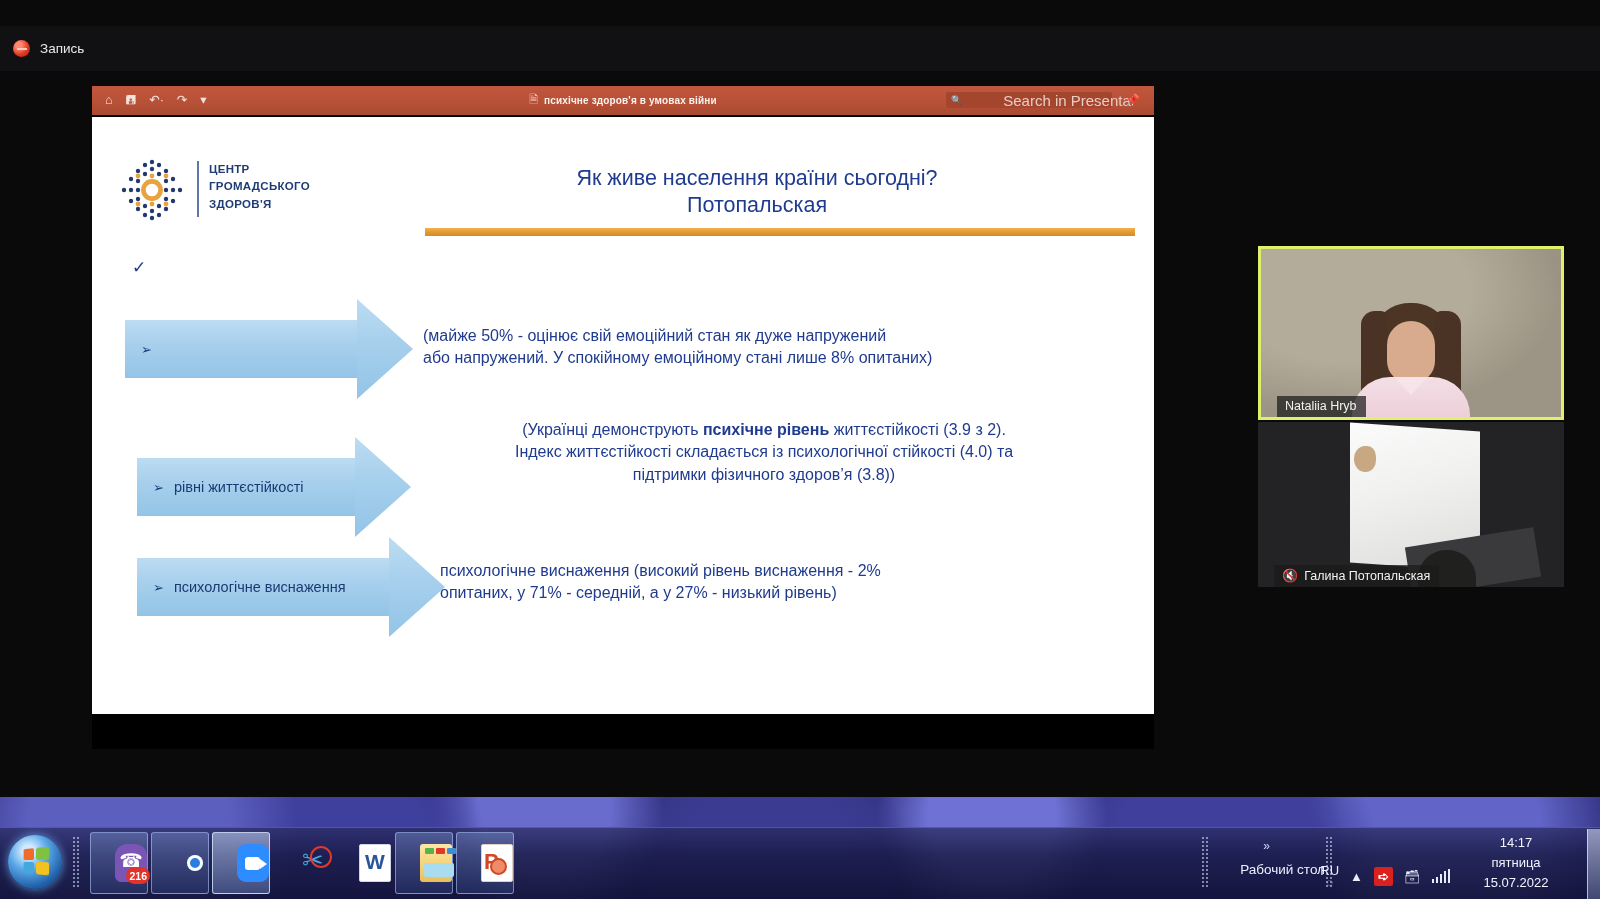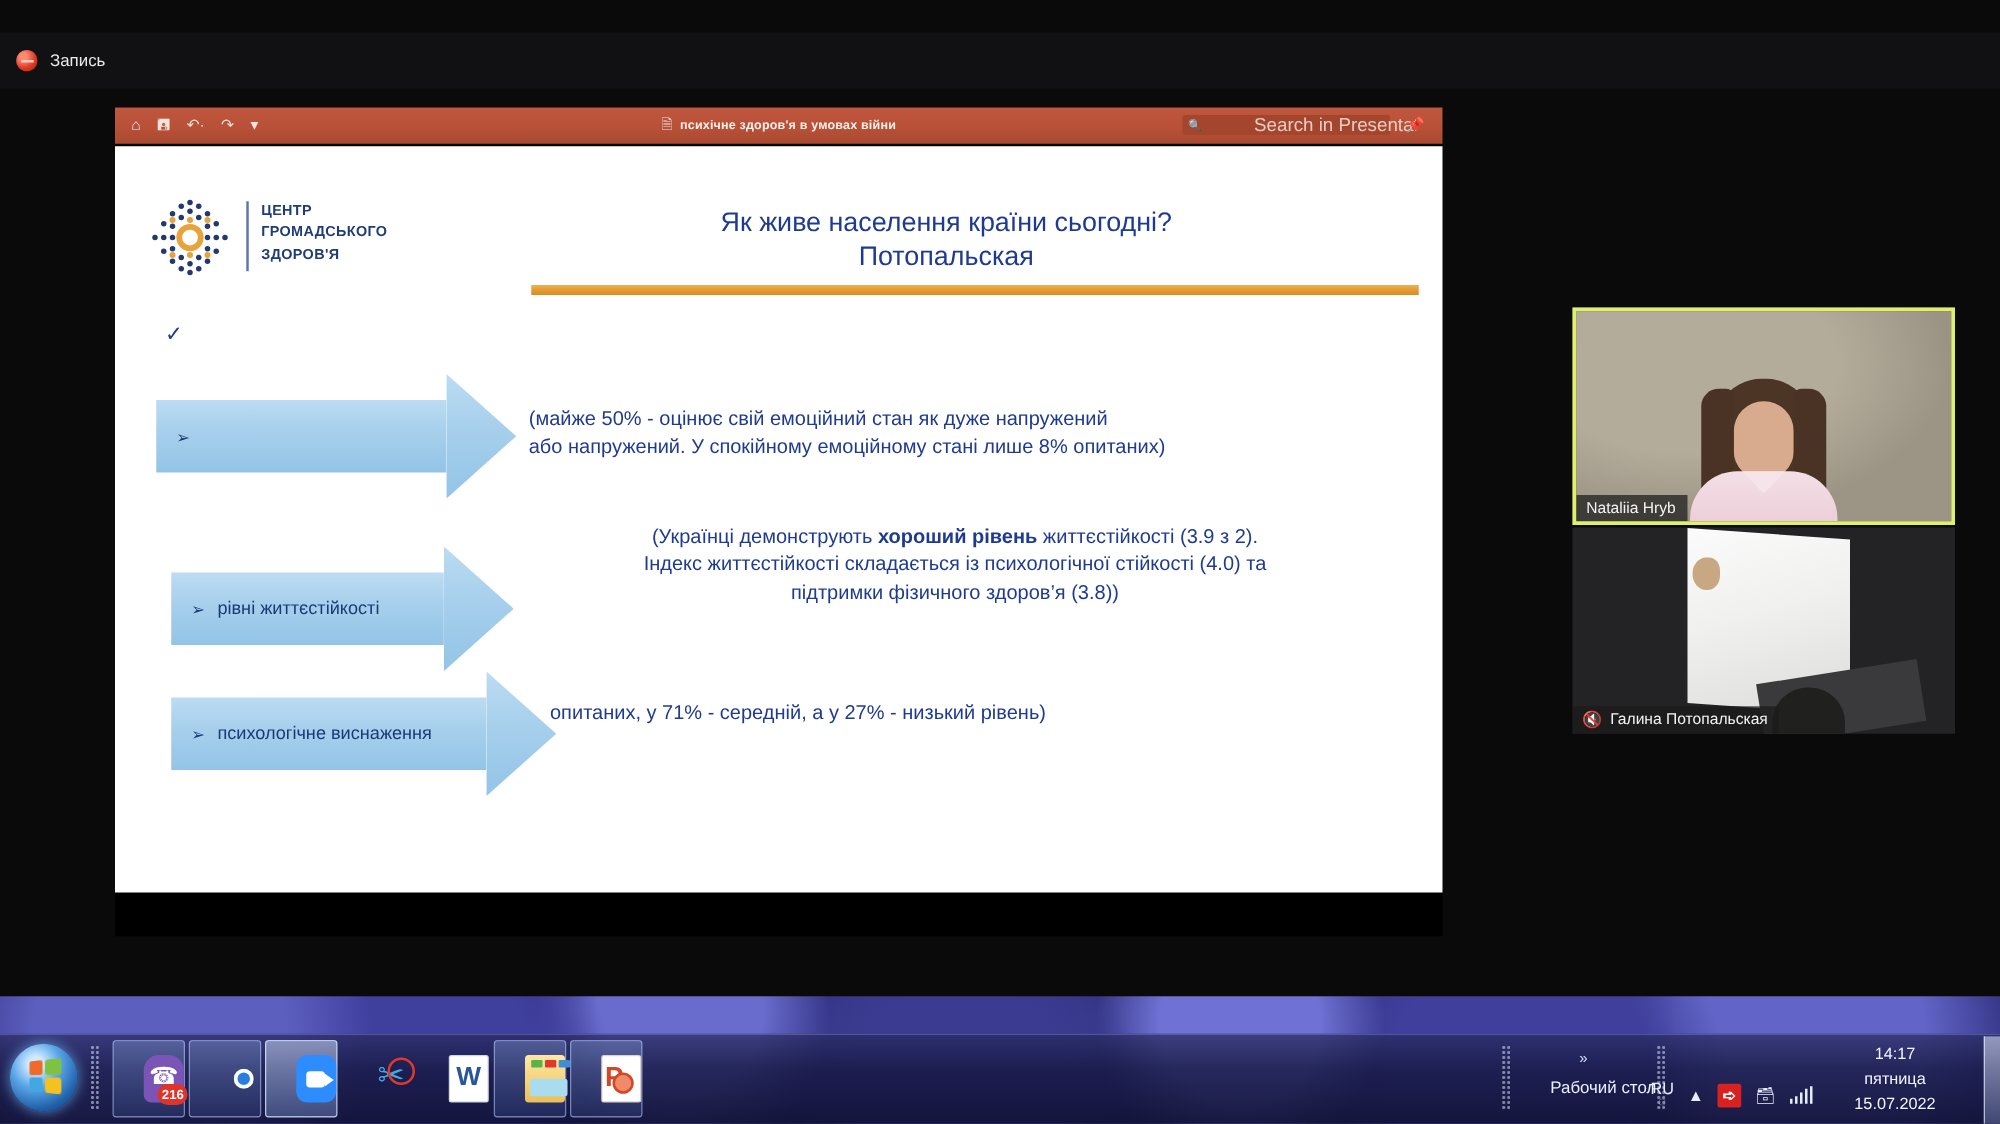--- a/index.html
+++ b/index.html
@@ -197,24 +197,24 @@
     border-radius: 38px 38px 0 0;
   }
   #p1-face {
     position: absolute; left: 50%; bottom: 34px; transform: translateX(-50%);
     width: 48px; height: 62px; background: #d9ab8e; border-radius: 24px 24px 22px 22px;
   }
   #p1-hairfront-l { position: absolute; left: 50%; bottom: 2px; margin-left: -50px; width: 26px; height: 104px; background:#4a3324; border-radius: 14px 6px 12px 14px; }
   #p1-hairfront-r { position: absolute; left: 50%; bottom: 2px; margin-left: 24px; width: 26px; height: 104px; background:#4a3324; border-radius: 6px 14px 14px 12px; }
   #p1-collar { position: absolute; left:50%; bottom: 22px; transform: translateX(-50%); width: 34px; height: 18px; background:#f6e4ea; clip-path: polygon(0 0, 100% 0, 50% 100%); }
   .name-tag {
-    position: absolute; left: 0; bottom: 0; max-width: 94%;
+    position: absolute; left: 16px; bottom: 0; max-width: 94%;
     background: rgba(26,26,26,.72); color: #f3f3f3;
     font-size: 12.5px; padding: 3px 9px 4px 8px;
-    display: flex; gap: 6px;
+    display: flex; align-items: center; gap: 6px;
   }
 
   #tile-2 {
     position: absolute; left: 1258px; top: 422px; width: 306px; height: 165px;
     background: #232326; overflow: hidden;
   }
   #t2-board {
     position: absolute; left: 92px; top: 5px; width: 130px; height: 140px;
     background: linear-gradient(160deg,#fbfbfb 0%,#f0f0ef 45%,#dcdcda 100%);
     transform: skewY(4deg);
@@ -441,36 +441,37 @@
         <div class="arrow">
           <div class="arrow-body" style="width:218px;">
             <span class="arrow-bullet">➢</span>
             <span class="arrow-label">рівні життєстійкості</span>
           </div>
           <div class="arrow-head"></div>
         </div>
       </div>
       <div class="para" style="left:327px; top:302px; width:690px; text-align:center;">
         <div>
-          <span>(Українці демонструють </span><b>хороший рівень</b><span> життєстійкості  (3.9 з 2).</span>
+          <span>(Українці демонструють </span><b>психічне рівень</b><span> життєстійкості  (3.9 з 2).</span>
         </div>
         <div>Індекс життєстійкості складається із психологічної стійкості (4.0) та</div>
         <div>підтримки фізичного здоров’я (3.8))</div>
       </div>
 
       <div class="arrow-row" style="left:45px; top:441px; width:252px;">
         <div class="arrow">
           <div class="arrow-body" style="width:252px;">
             <span class="arrow-bullet">➢</span>
             <span class="arrow-label">психологічне виснаження</span>
           </div>
           <div class="arrow-head"></div>
         </div>
       </div>
       <div class="para" style="left:348px; top:443px; width:660px;">
+        <div>психологічне виснаження (високий рівень виснаження - 2%</div>
         <div>опитаних, у 71% - середній, а у 27% - низький рівень)</div>
       </div>
 
     </div>
   </div>
 
   <div id="tile-1">
     <div class="bg"></div>
     <div id="p1-hair"></div>
     <div id="p1-face"></div>

